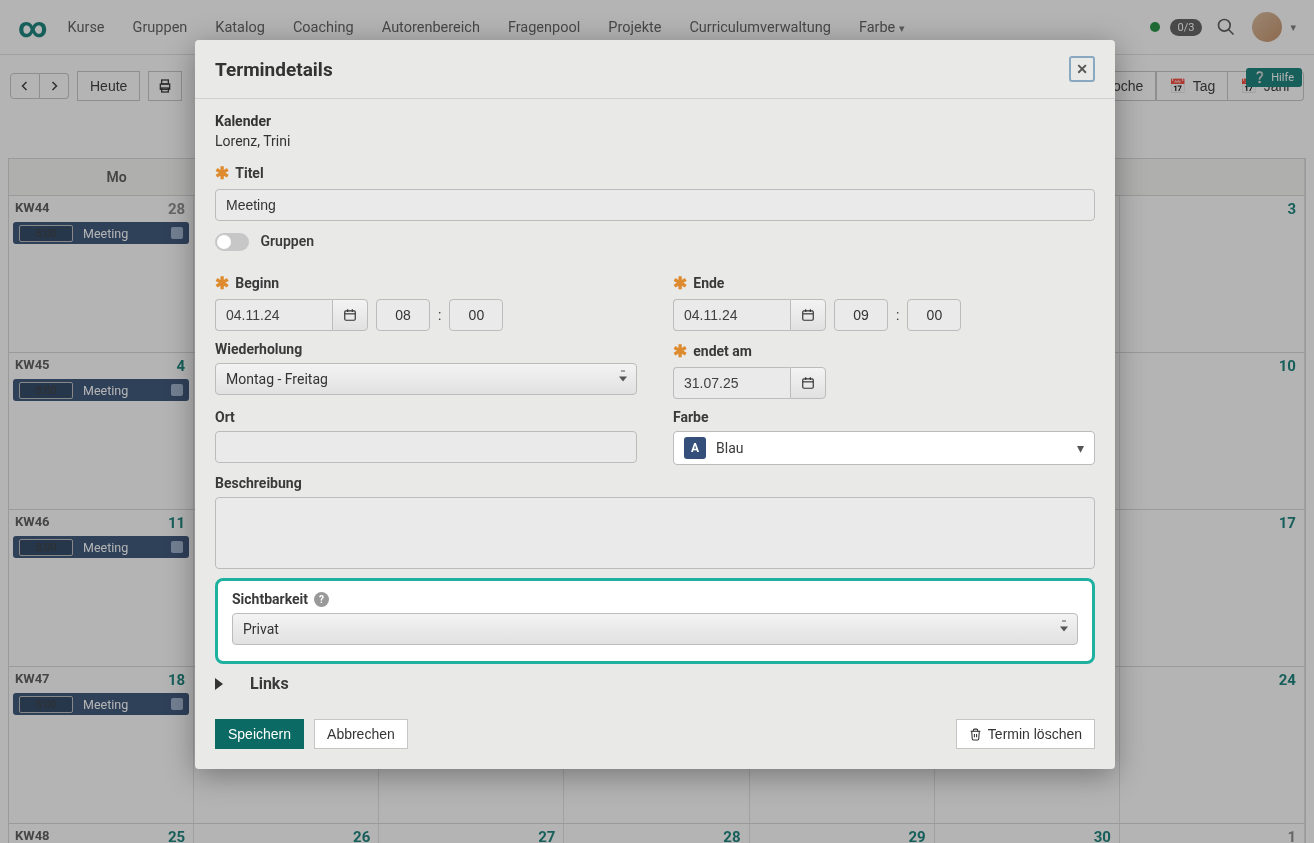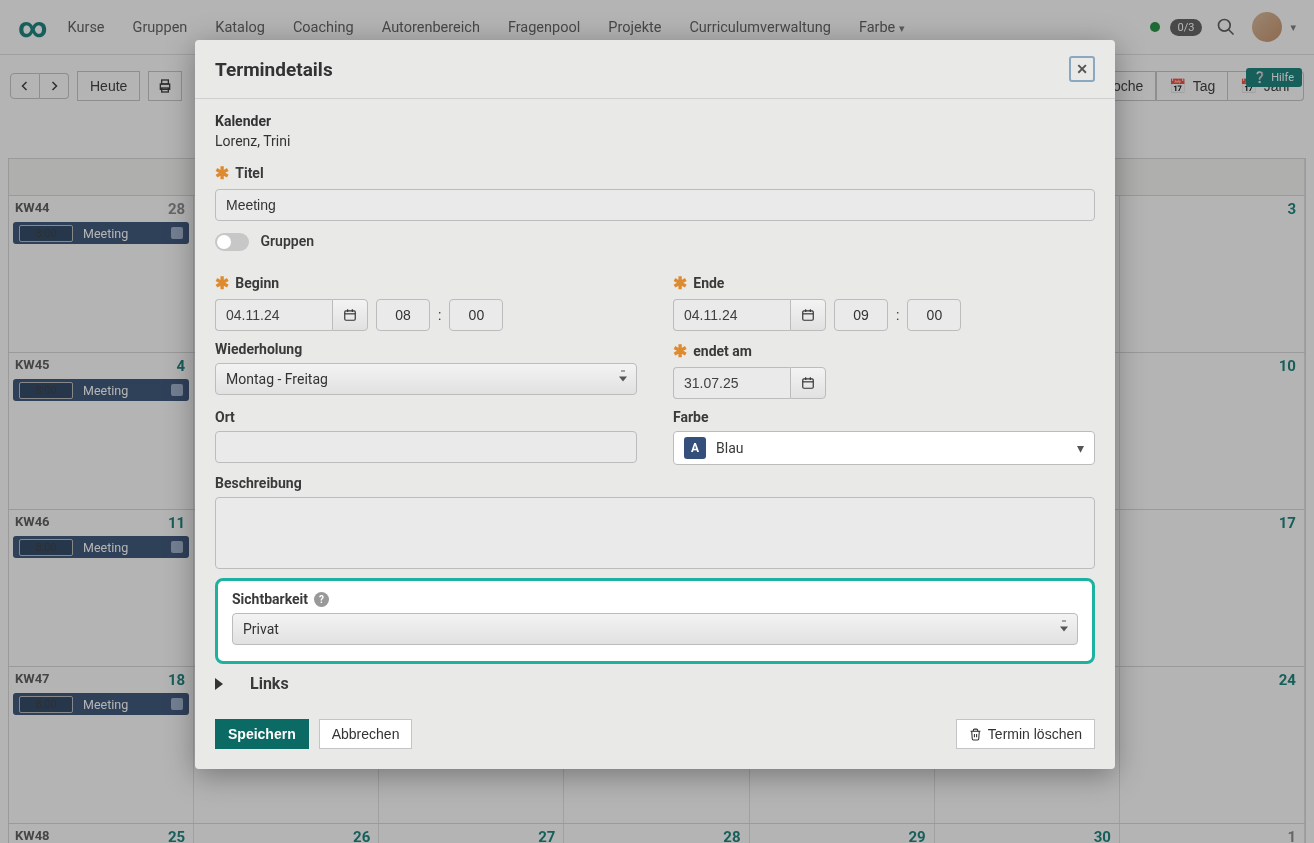--- a/index.html
+++ b/index.html
@@ -78,21 +78,21 @@
   .date-in input{width:96px;border:1px solid #bcbcbc;border-right:none;border-radius:4px 0 0 4px;padding:7px 10px;background:#eaeaea;font-size:14px;color:#404040;}
   .date-in .calbtn{width:34px;border:1px solid #bcbcbc;border-radius:0 4px 4px 0;background:linear-gradient(#f3f3f3,#e1e1e1);display:flex;align-items:center;justify-content:center;color:#444;}
   .time{width:44px;text-align:center;border:1px solid #bcbcbc;border-radius:4px;padding:7px 4px;background:#eaeaea;font-size:14px;color:#333;}
   .color-sel{display:flex;align-items:center;gap:10px;background:#fff;border:1px solid #bcbcbc;border-radius:4px;padding:5px 10px;}
   .swatch{width:22px;height:22px;background:#344f79;border-radius:3px;display:flex;align-items:center;justify-content:center;color:#fff;font-weight:700;font-size:12px;}
   .color-sel .dd{margin-left:auto;color:#555;}
   .highlight-box{border:3px solid #1fb1a0;border-radius:8px;padding:10px 14px 16px;background:#fff;margin-top:6px;}
   .links{display:flex;align-items:center;gap:27px;margin-top:10px;font-weight:700;font-size:16px;cursor:pointer;}
   .tri{width:0;height:0;border-top:6px solid transparent;border-bottom:6px solid transparent;border-left:8px solid #333;}
   .modal-foot{display:flex;align-items:center;padding:12px 20px 20px;gap:10px;}
-  .primary{background:var(--teal-dark);color:#fff;border:1px solid var(--teal-dark);font-weight:bold;}
+  .primary{background:var(--teal-dark);color:#fff;border:1px solid var(--teal-dark);}
   .danger{margin-left:auto;display:flex;align-items:center;gap:6px;}
   .q{width:15px;height:15px;border-radius:50%;background:#999;color:#fff;font-size:10px;display:inline-flex;align-items:center;justify-content:center;margin-left:4px;}
   svg{display:block;}
 </style>
 </head>
 <body>
 
 <div class="nav">
   <span class="logo">∞</span>
   <a class="navlink">Kurse</a>
@@ -143,20 +143,21 @@
   <span class="spacer" style="flex:1"></span>
   <div class="btn-group">
     <button class="btn">📅 <span>Woche</span></button>
     <button class="btn">📅 <span>Tag</span></button>
     <button class="btn">📅 <span>Jahr</span></button>
   </div>
 </div>
 
 <div class="cal">
   <div class="cal-head">
+    <div class="dhcell">Mo</div>
     <div class="dhcell"></div>
     <div class="dhcell"></div>
     <div class="dhcell"></div>
     <div class="dhcell"></div>
     <div class="dhcell"></div>
   </div>
   <div class="cal-body" id="cal-body">
       <div class="week">
         <div class="daycell">
           <div class="kw">KW44</div>

